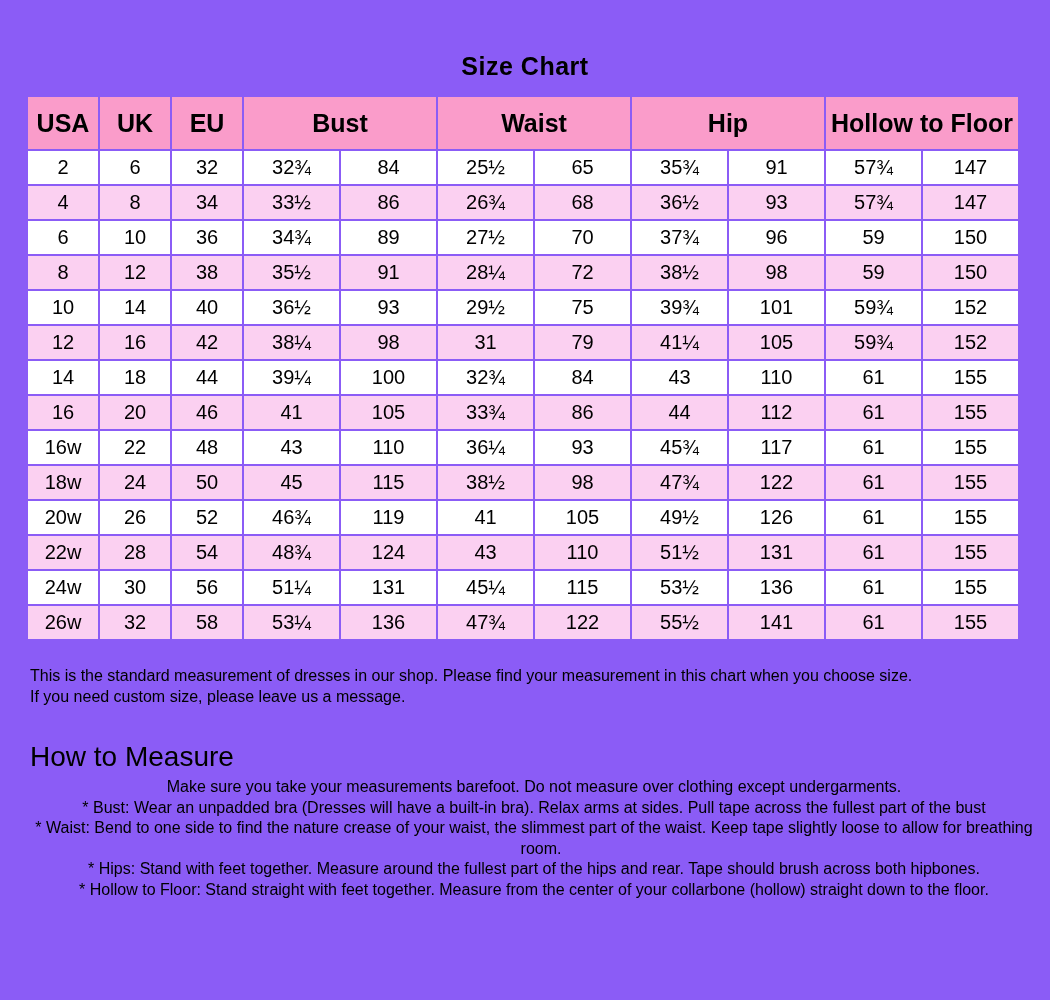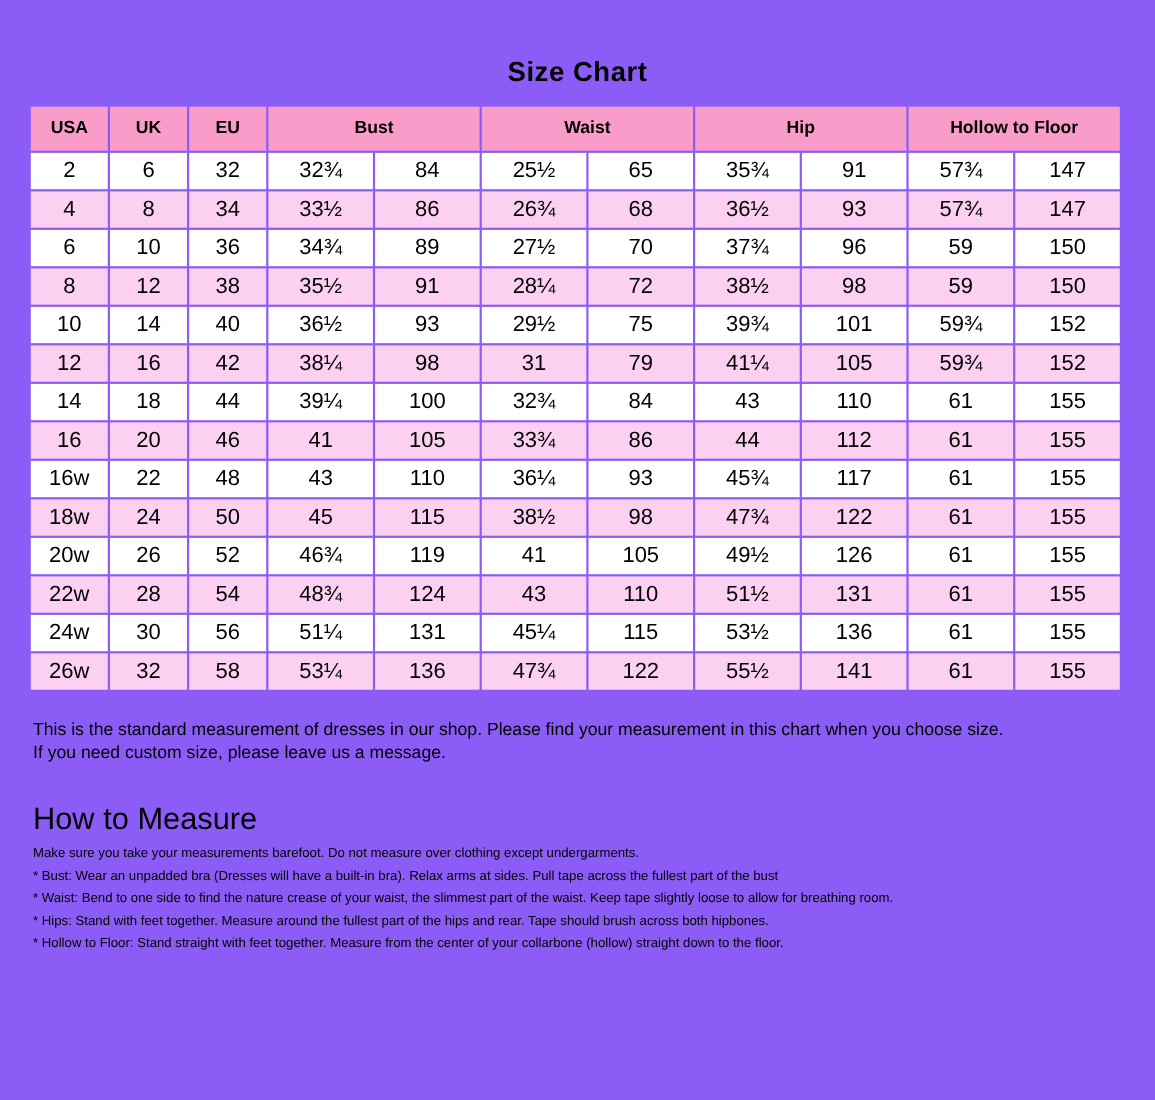--- a/index.html
+++ b/index.html
@@ -34,22 +34,22 @@
   table.size-chart col.c-big   { width: 95px; }
   table.size-chart th, table.size-chart td {
     padding: 0;
     text-align: center;
     vertical-align: middle;
     overflow: hidden;
     white-space: nowrap;
   }
   thead tr.group-row th {
     background: var(--header-pink, #FA9CCA);
-    height: 40px;
-    font-size: 16px;
+    height: 52px;
+    font-size: 25px;
     font-weight: bold;
     text-align: center;
   }
   thead tr.units-row th {
     background: var(--header-pink, #FA9CCA);
     height: 30px;
     font-size: 19px;
     font-weight: bold;
   }
   tbody td {
@@ -68,22 +68,23 @@
     line-height: 21px;
   }
   .measure-heading {
     margin: 34px 0 4px 30px;
     font-size: 28px;
     font-weight: normal;
   }
   .measure-block {
     margin: 0 0 0 30px;
     width: 1008px;
-    font-size: 12px;
+    font-size: 16px;
     line-height: 20.5px;
+    text-align: center;
   }
   .measure-item {
     padding-left: 14px;
     text-indent: -14px;
   }
 </style>
 </head>
 <body>
 
 <div class="page">

